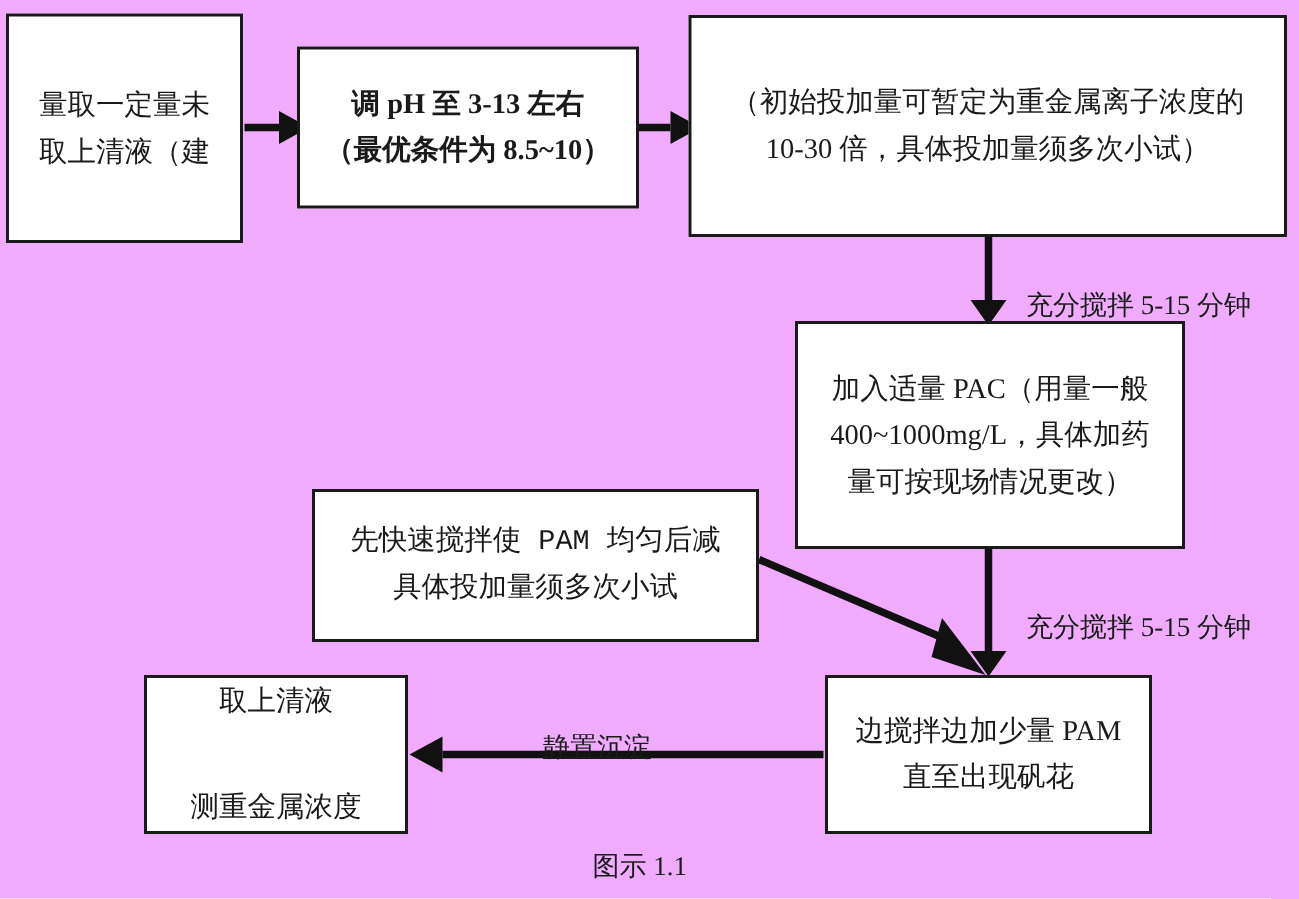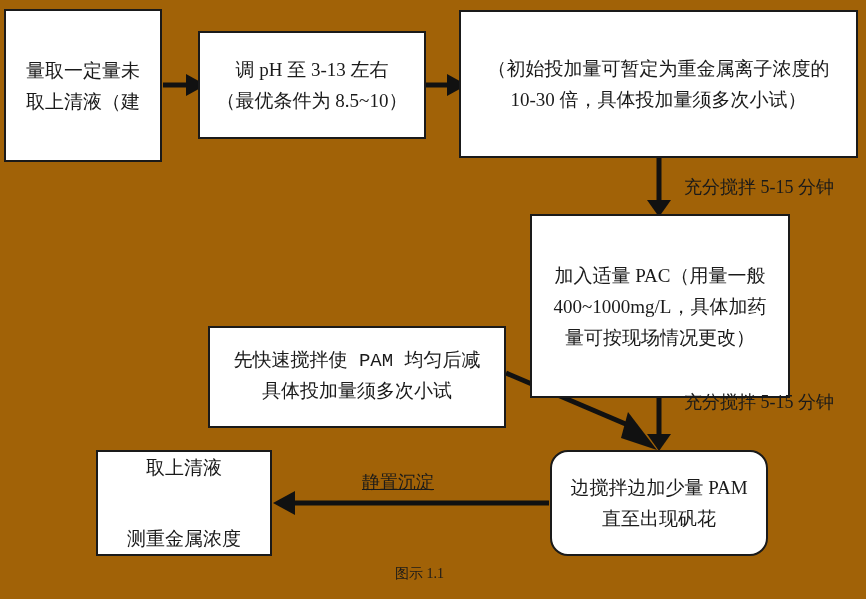--- a/index.html
+++ b/index.html
@@ -9,21 +9,21 @@
     background: #ffffff;
   }
   body {
     font-family: "Liberation Serif", "DejaVu Serif", serif;
     color: #000000;
   }
   #canvas {
     position: relative;
     width: 866px;
     height: 599px;
-    background: #a16207;
+    background: #f0abfc;
     overflow: hidden;
   }
   .node {
     position: absolute;
     box-sizing: border-box;
     border: 2px solid #1a1a1a;
     background: #ffffff;
     display: flex;
     flex-direction: column;
     align-items: center;
@@ -39,24 +39,25 @@
     white-space: nowrap;
     padding: 6px 0;
   }
   .edge-label {
     position: absolute;
     font-size: 18px;
     color: #1a1a1a;
     white-space: nowrap;
     z-index: 4;
     background: transparent;
+    margin-top: 16px;
   }
   .caption {
     position: absolute;
-    font-size: 14px;
+    font-size: 18px;
     color: #1a1a1a;
     white-space: nowrap;
     z-index: 4;
   }
   svg.edges {
     position: absolute;
     left: 0;
     top: 0;
     width: 866px;
     height: 599px;
@@ -109,42 +110,42 @@
       <line class="edge-line" x1="549" y1="503" x2="295" y2="503"></line>
       <polygon class="edge-head" points="295,491 295,515 273,503"></polygon>
     </g>
   </svg>
 
   <div class="node" style="left:4px; top:9px; width:158px; height:153px;">
     <span class="ln">量取一定量未</span>
     <span class="ln">取上清液（建</span>
   </div>
 
-  <div class="node" style="left:198px; top:31px; width:228px; height:108px;">
+  <div class="node" style="left:198px; top:31px; width:228px; height:108px;font-weight:bold;">
     <span class="ln">调 pH 至 3-13 左右</span>
     <span class="ln">（最优条件为 8.5~10）</span>
   </div>
 
   <div class="node" style="left:459px; top:10px; width:399px; height:148px;">
     <span class="ln">（初始投加量可暂定为重金属离子浓度的</span>
     <span class="ln">10-30 倍，具体投加量须多次小试）</span>
   </div>
 
-  <div class="node" style="left:530px; top:214px; width:260px; height:184px;">
+  <div class="node" style="left:530px; top:214px; width:260px; height:152px;">
     <span class="ln">加入适量 PAC（用量一般</span>
     <span class="ln">400~1000mg/L，具体加药</span>
     <span class="ln">量可按现场情况更改）</span>
   </div>
 
   <div class="node" style="left:208px; top:326px; width:298px; height:102px;font-family:Liberation Mono, monospace;">
     <span class="ln">先快速搅拌使 PAM 均匀后减</span>
     <span class="ln">具体投加量须多次小试</span>
   </div>
 
-  <div class="node" style="left:550px; top:450px; width:218px; height:106px;border-radius:18px;">
+  <div class="node" style="left:550px; top:450px; width:218px; height:106px;">
     <span class="ln">边搅拌边加少量 PAM</span>
     <span class="ln">直至出现矾花</span>
   </div>
 
   <div class="node" style="left:96px; top:450px; width:176px; height:106px;justify-content:space-between;">
     <span class="ln">取上清液</span>
     <span class="ln">测重金属浓度</span>
   </div>
 
   <div class="edge-label" style="left:684px; top:175px;">充分搅拌 5-15 分钟</div>

